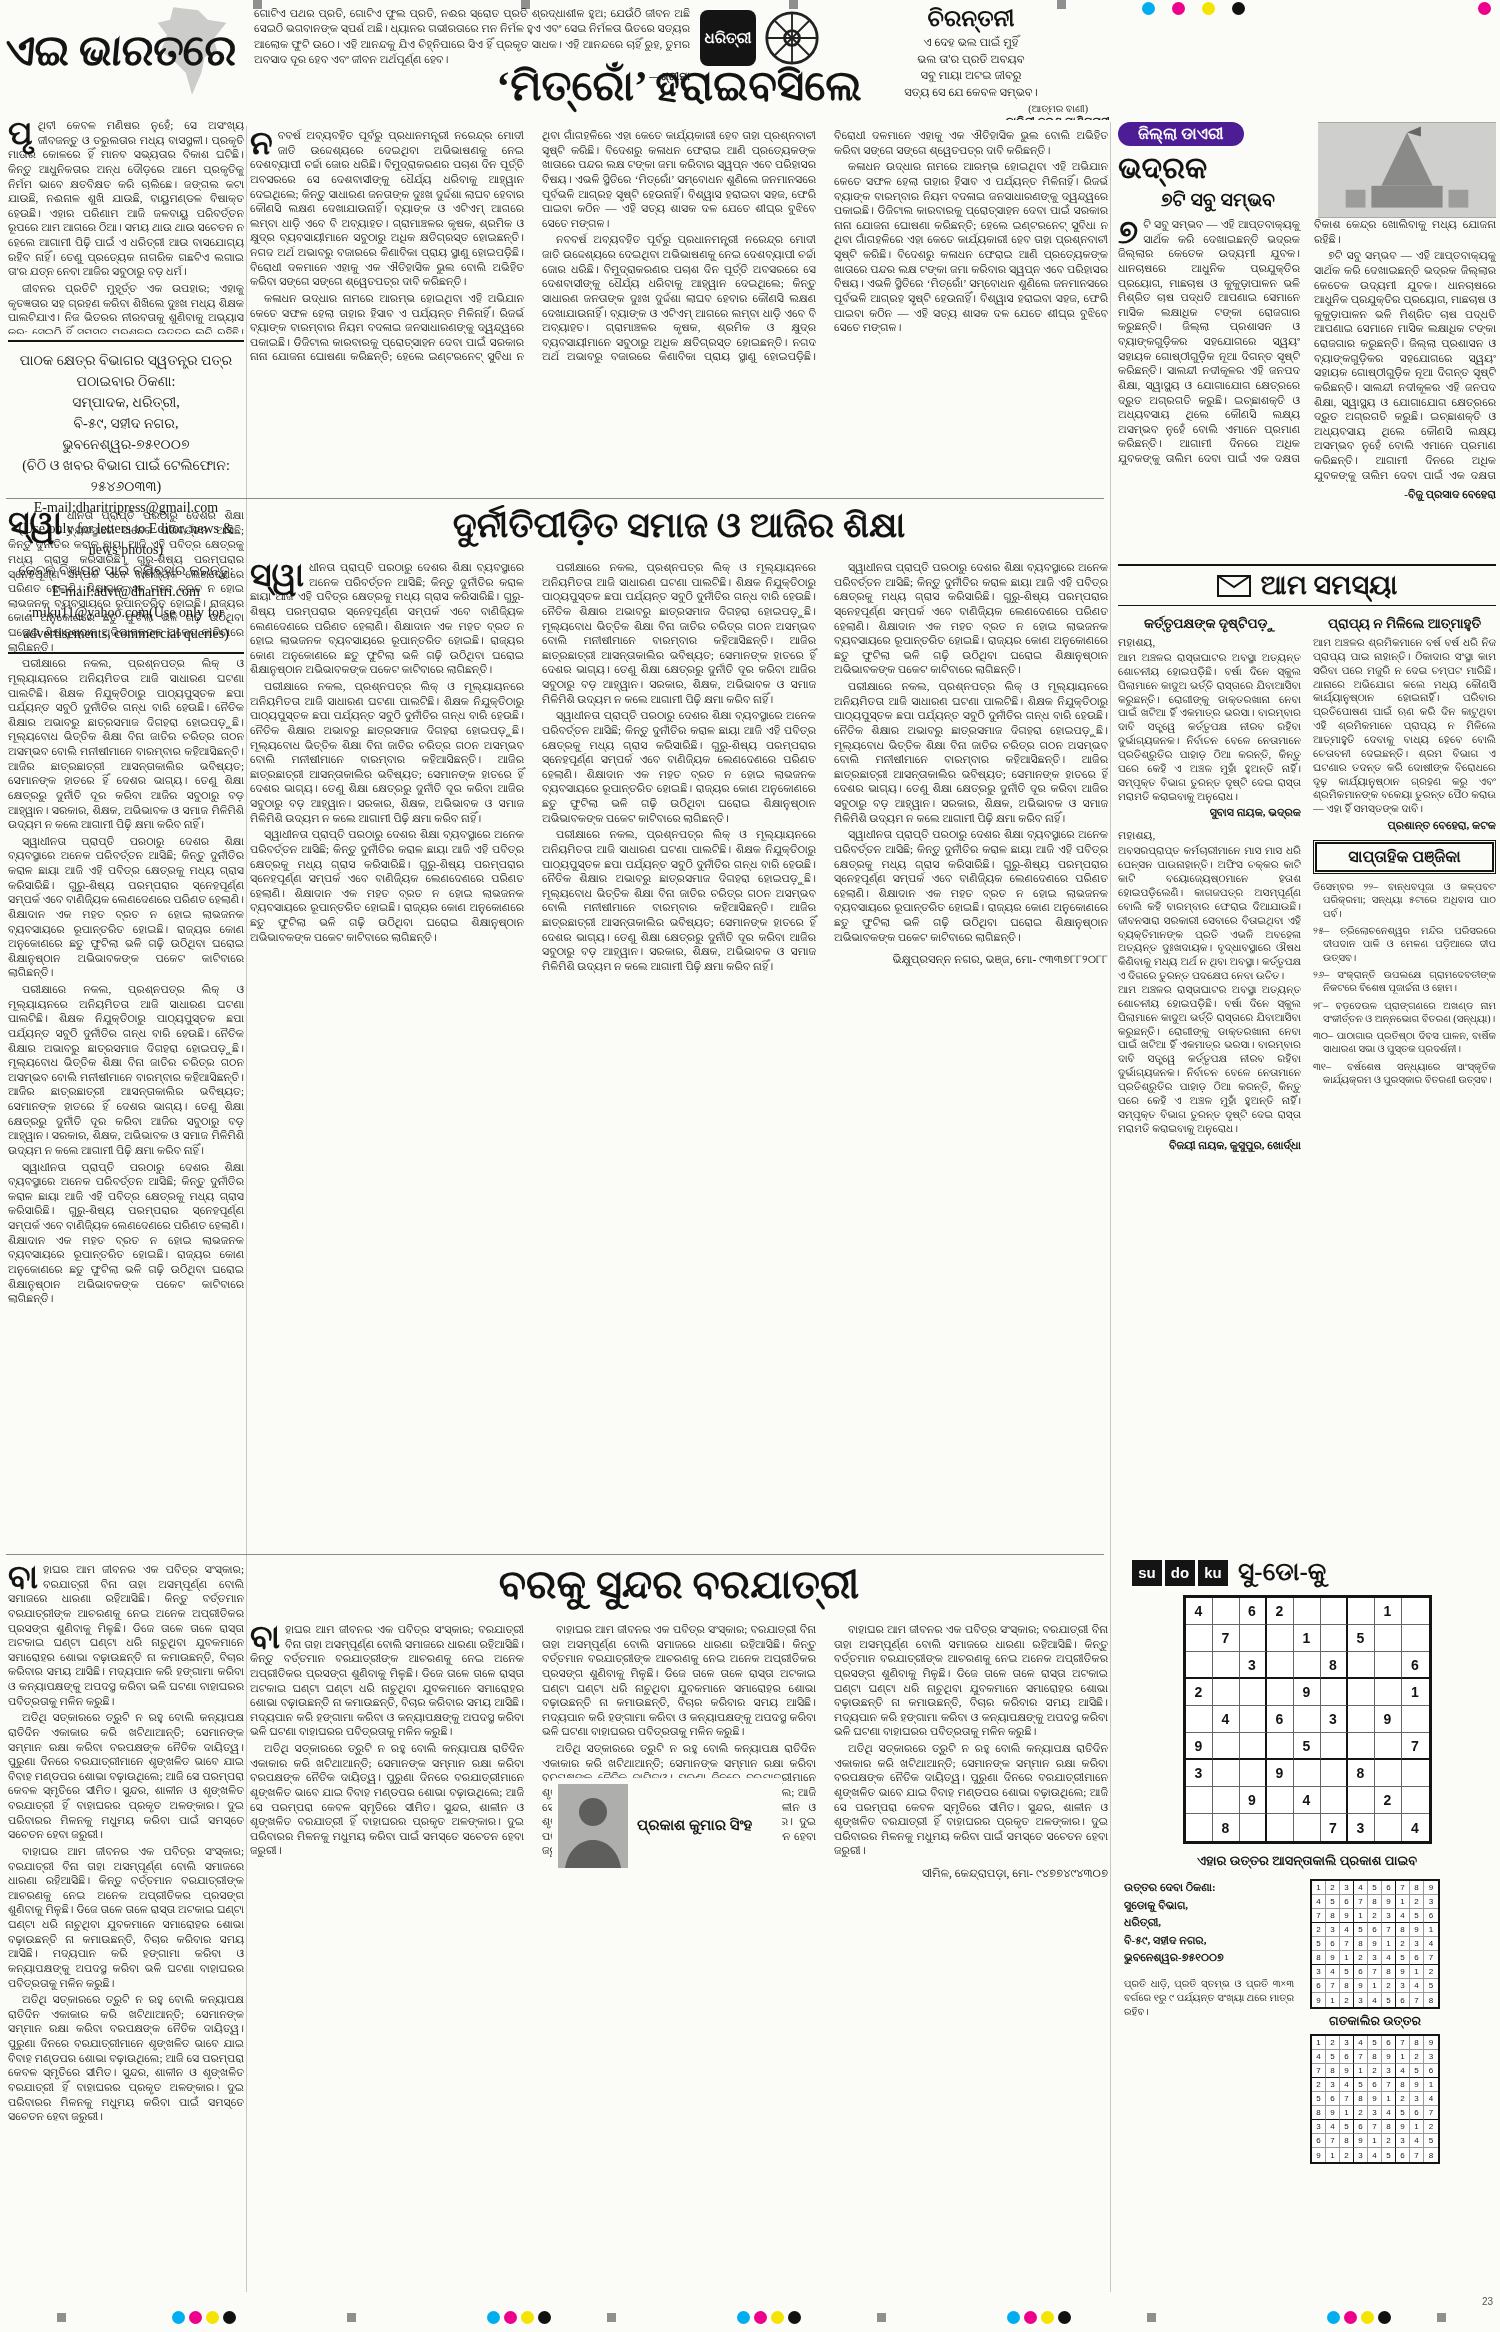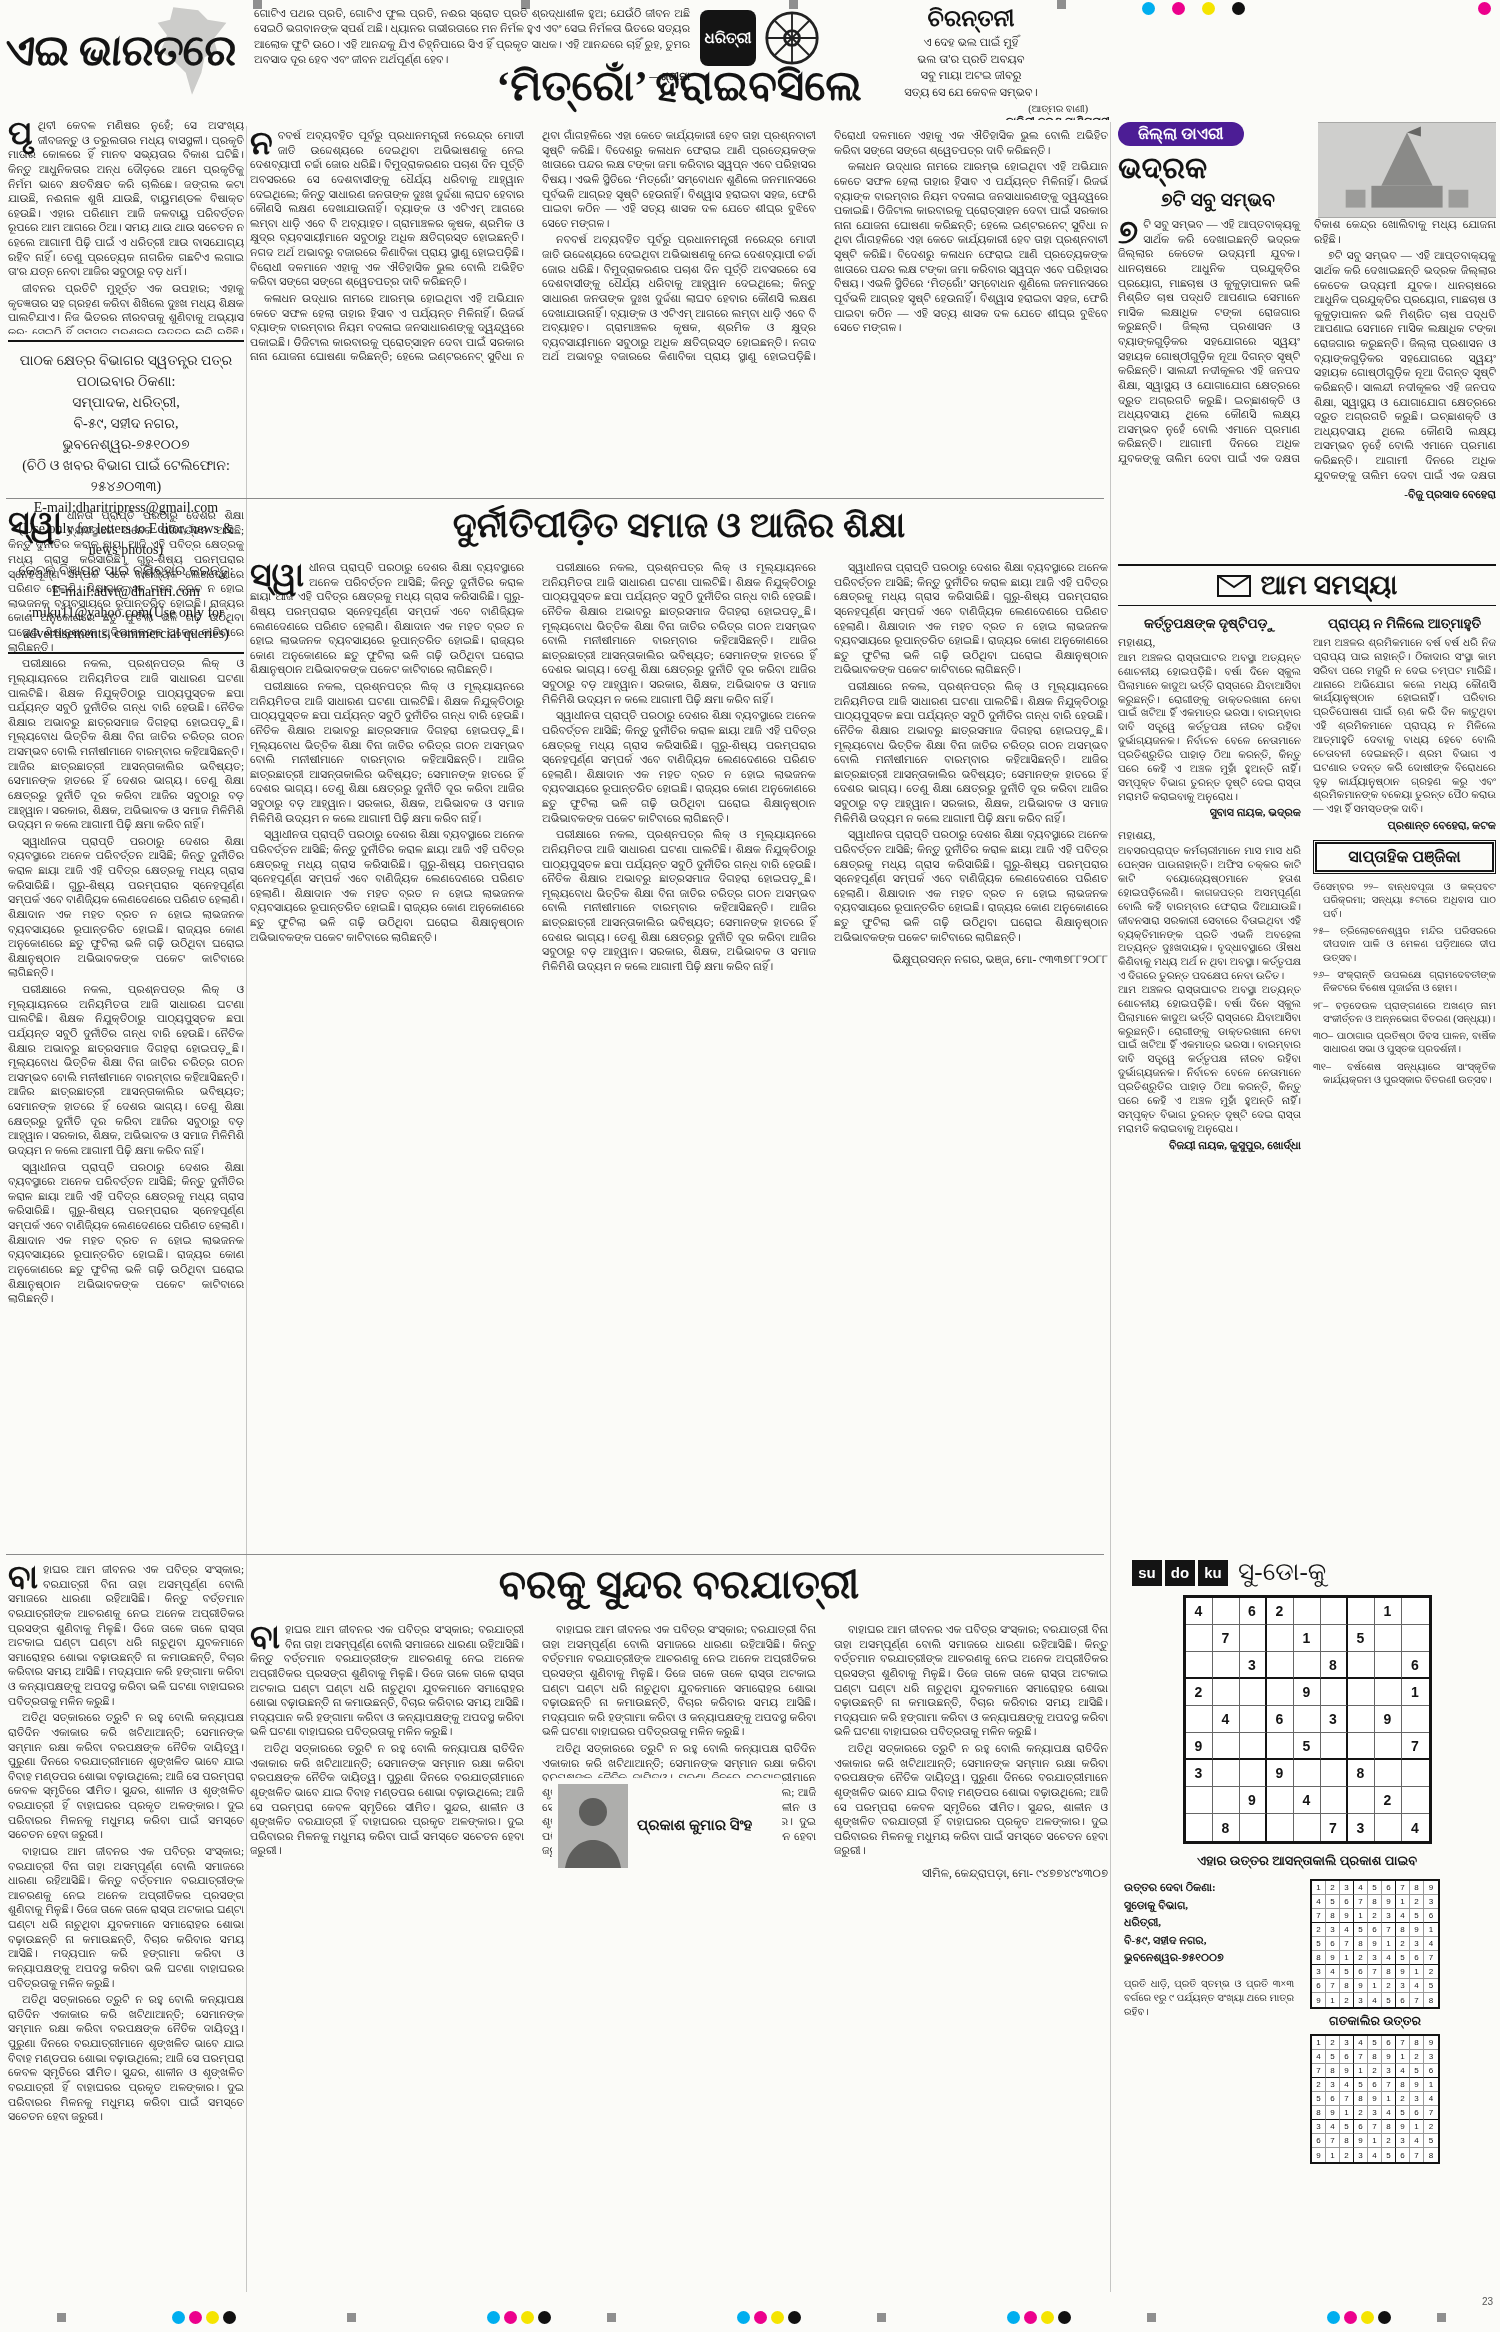--- a/index.html
+++ b/index.html
@@ -50,21 +50,21 @@
 .salut{font-size:11px;margin:0 0 2px}
 .letter-body{font-size:10.5px;line-height:1.32;text-align:justify;margin:0}
 
 .panjika-title{border:2px solid #141414;box-shadow:0 0 0 1px #fbfbf8,0 0 0 2px #141414;
                padding:4px 6px;text-align:center;font-weight:bold;font-size:16px;margin:10px 2px 8px}
 .pj-item{font-size:10px;line-height:1.33;text-align:justify;margin:0 0 4px;padding-left:10px;text-indent:-10px}
 
 .sud-head{display:flex;align-items:center;gap:10px;margin:0 0 8px;padding-left:14px}
 .subox{width:30px;height:26px;background:#141414;color:#fff;font-family:"Liberation Sans",sans-serif;
        font-weight:bold;font-size:15px;display:flex;align-items:center;justify-content:center}
-.sud-title{font-size:25px;font-weight:normal}
+.sud-title{font-size:25px;font-weight:bold}
 .sud-grid{display:grid;grid-template-columns:repeat(9,27px);grid-auto-rows:27px;border:3px solid #141414;
           width:max-content;margin:0 auto;background:#fff}
 .sud-cell{border-right:1px solid #666;border-bottom:1px solid #666;display:flex;align-items:center;
           justify-content:center;font:bold 14px "Liberation Sans",sans-serif}
 .sud-cell.br{border-right:2.5px solid #141414}.sud-cell.bb{border-bottom:2.5px solid #141414}
 .sud-cell.no-r{border-right:none}.sud-cell.no-b{border-bottom:none}
 .sol{display:grid;grid-template-columns:repeat(9,14px);grid-auto-rows:14px;border:2px solid #141414;
      width:max-content;background:#fff}
 .sol-cell{border-right:1px solid #999;border-bottom:1px solid #999;display:flex;align-items:center;
           justify-content:center;font:8px "Liberation Sans",sans-serif}

